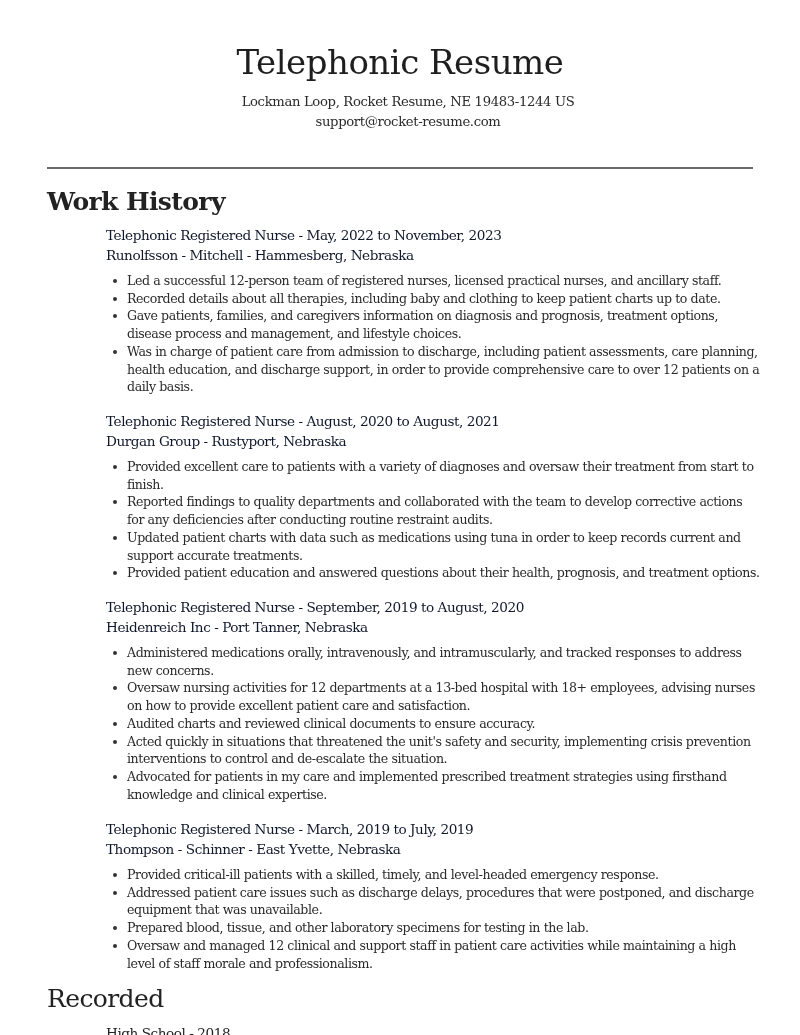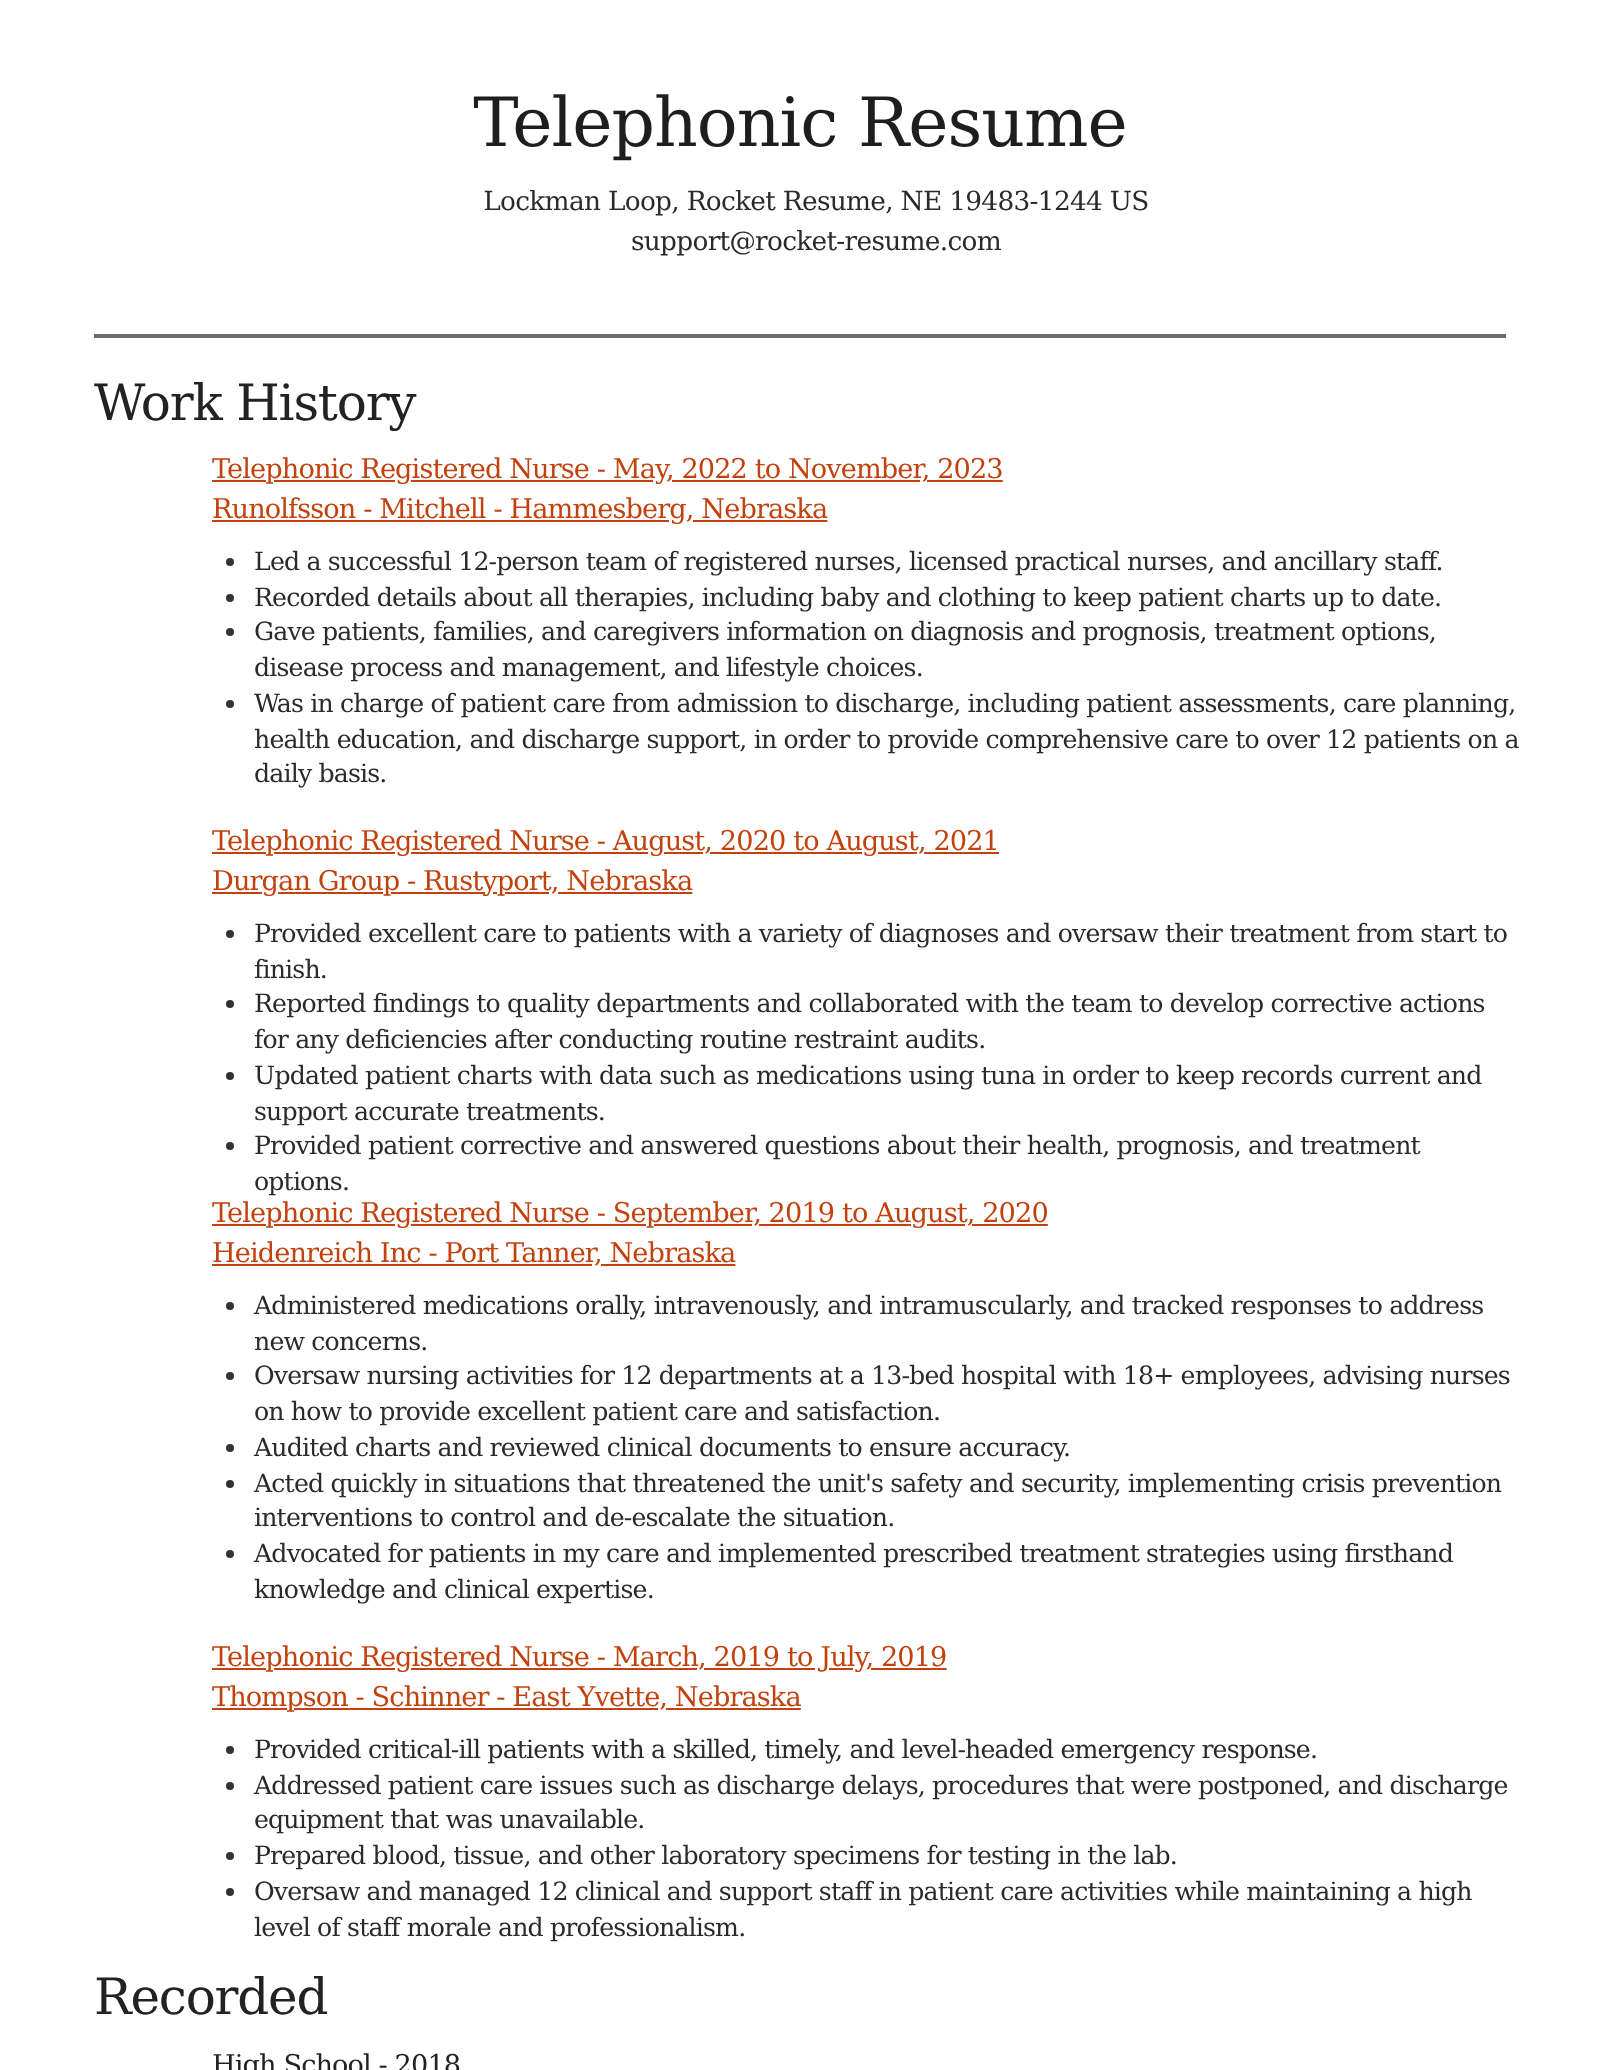--- a/index.html
+++ b/index.html
@@ -60,23 +60,22 @@
     }
     .job {
       position: absolute;
       left: 106px;
       width: 654px;
     }
     .job-title, .job-company {
       font-size: 13.6px;
       line-height: 19.5px;
       letter-spacing: -0.45px;
-      color: #c2410c;
+      color: #0f172a;
       white-space: nowrap;
-      text-decoration: underline;
     }
     .bullets {
       list-style: none;
       margin: 7px 0 0 0;
       padding: 0;
     }
     .bullets li {
       position: relative;
       padding-left: 21px;
       font-size: 12.6px;
@@ -113,41 +112,41 @@
   <div class="header">
     <h1 class="name">Telephonic Resume</h1>
     <div class="contact">
       <div>Lockman Loop, Rocket Resume, NE 19483-1244 US</div>
       <div>support@rocket-resume.com</div>
     </div>
   </div>
 
   <div class="rule"></div>
 
-  <h2 class="section-title" style="top:187px;">Work History</h2>
+  <h2 class="section-title" style="top:187px;font-weight:bold;">Work History</h2>
 
   <div class="job" style="top:226px;">
     <div class="job-title">Telephonic Registered Nurse - May, 2022 to November, 2023</div>
     <div class="job-company">Runolfsson - Mitchell - Hammesberg, Nebraska</div>
     <ul class="bullets">
       <li>Led a successful 12-person team of registered nurses, licensed practical nurses, and ancillary staff.</li>
       <li>Recorded details about all therapies, including baby and clothing to keep patient charts up to date.</li>
       <li>Gave patients, families, and caregivers information on diagnosis and prognosis, treatment options, disease process and management, and lifestyle choices.</li>
       <li>Was in charge of patient care from admission to discharge, including patient assessments, care planning, health education, and discharge support, in order to provide comprehensive care to over 12 patients on a daily basis.</li>
     </ul>
   </div>
 
   <div class="job" style="top:412px;">
     <div class="job-title">Telephonic Registered Nurse - August, 2020 to August, 2021</div>
     <div class="job-company">Durgan Group - Rustyport, Nebraska</div>
     <ul class="bullets">
       <li>Provided excellent care to patients with a variety of diagnoses and oversaw their treatment from start to finish.</li>
       <li>Reported findings to quality departments and collaborated with the team to develop corrective actions for any deficiencies after conducting routine restraint audits.</li>
       <li>Updated patient charts with data such as medications using tuna in order to keep records current and support accurate treatments.</li>
-      <li>Provided patient corrective and answered questions about their health, prognosis, and treatment options.</li>
+      <li>Provided patient education and answered questions about their health, prognosis, and treatment options.</li>
     </ul>
   </div>
 
   <div class="job" style="top:598px;">
     <div class="job-title">Telephonic Registered Nurse - September, 2019 to August, 2020</div>
     <div class="job-company">Heidenreich Inc - Port Tanner, Nebraska</div>
     <ul class="bullets">
       <li>Administered medications orally, intravenously, and intramuscularly, and tracked responses to address new concerns.</li>
       <li>Oversaw nursing activities for 12 departments at a 13-bed hospital with 18+ employees, advising nurses on how to provide excellent patient care and satisfaction.</li>
       <li>Audited charts and reviewed clinical documents to ensure accuracy.</li>

